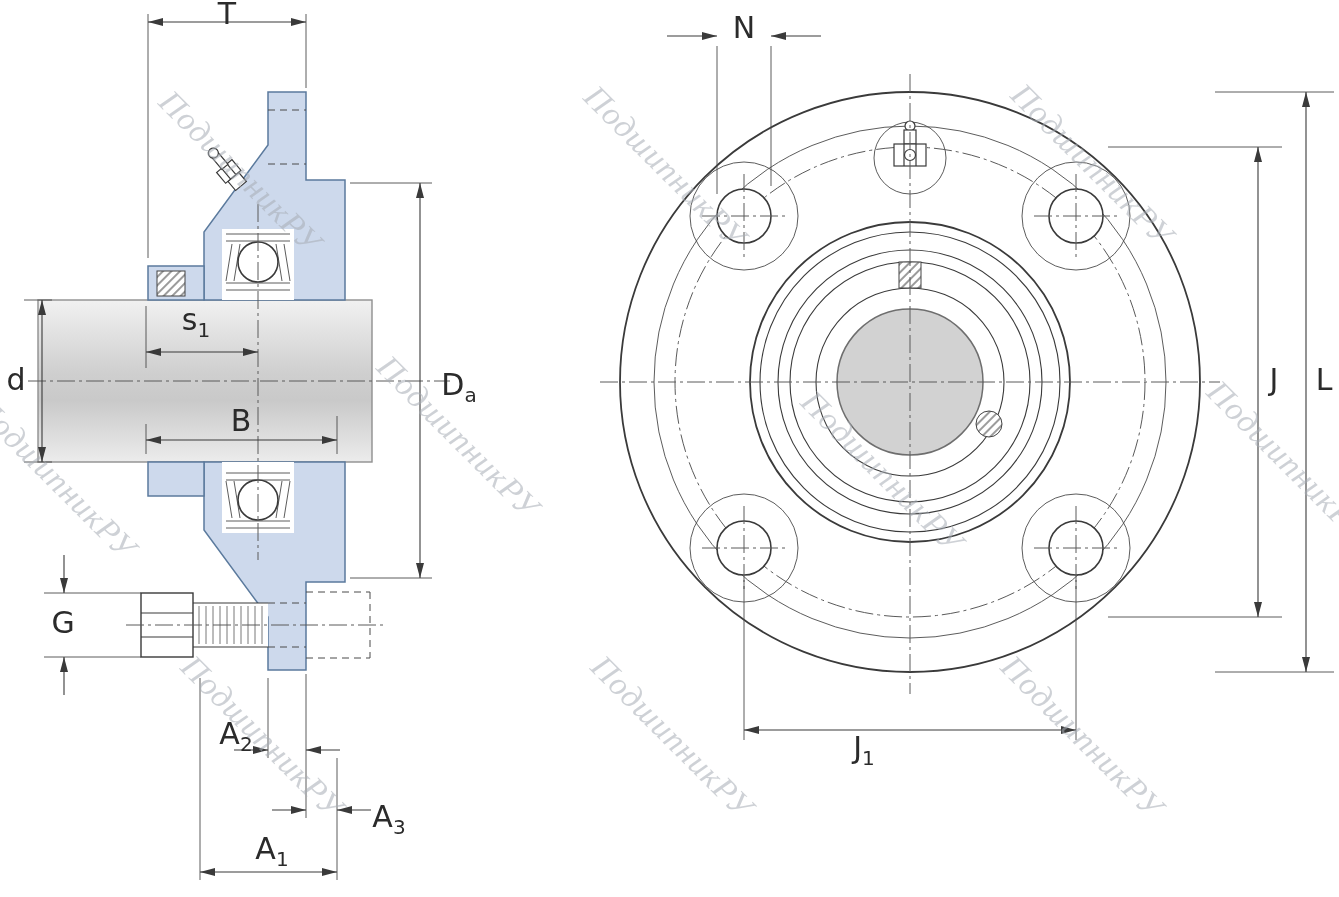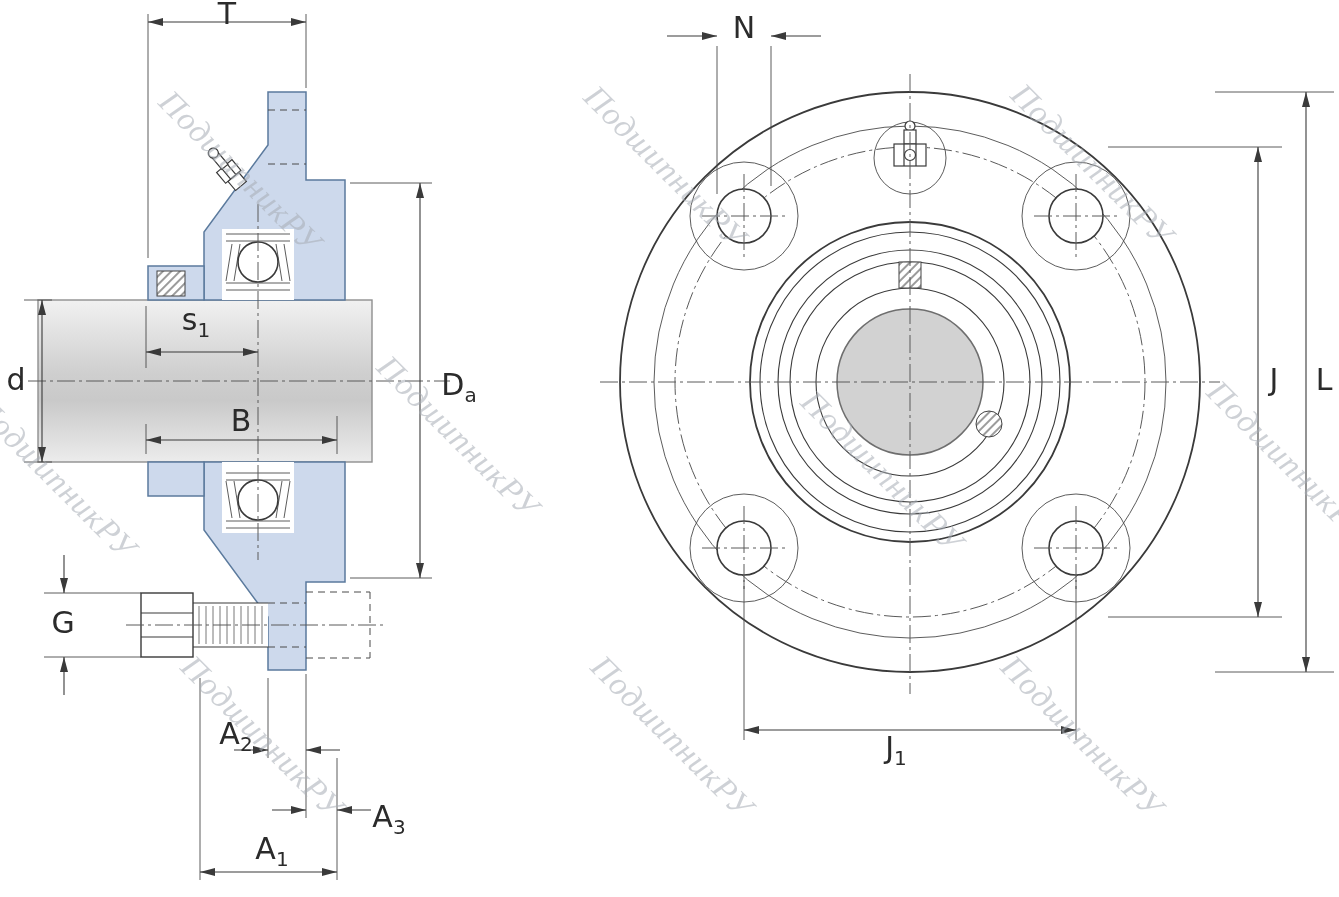--- a/index.html
+++ b/index.html
@@ -188,21 +188,21 @@
 <div class="dim-label" style="left:16px;top:382px"><span>d</span><span class="sub"></span></div>
 <div class="dim-label" style="left:241px;top:423px"><span>B</span><span class="sub"></span></div>
 <div class="dim-label" style="left:459px;top:387px"><span>D</span><span class="sub">a</span></div>
 <div class="dim-label" style="left:63px;top:625px"><span>G</span><span class="sub"></span></div>
 <div class="dim-label" style="left:236px;top:736px"><span>A</span><span class="sub">2</span></div>
 <div class="dim-label" style="left:389px;top:819px"><span>A</span><span class="sub">3</span></div>
 <div class="dim-label" style="left:272px;top:851px"><span>A</span><span class="sub">1</span></div>
 <div class="dim-label" style="left:744px;top:30px"><span>N</span><span class="sub"></span></div>
 <div class="dim-label" style="left:1274px;top:382px"><span>J</span><span class="sub"></span></div>
 <div class="dim-label" style="left:1324px;top:382px"><span>L</span><span class="sub"></span></div>
-<div class="dim-label" style="left:896px;top:750px"><span>J</span><span class="sub">1</span></div>
+<div class="dim-label" style="left:864px;top:750px"><span>J</span><span class="sub">1</span></div>
 
 <div class="watermark" style="left:240px;top:172px">ПодшипникРУ</div>
 <div class="watermark" style="left:665px;top:167px">ПодшипникРУ</div>
 <div class="watermark" style="left:1092px;top:165px">ПодшипникРУ</div>
 <div class="watermark" style="left:55px;top:478px">ПодшипникРУ</div>
 <div class="watermark" style="left:458px;top:437px">ПодшипникРУ</div>
 <div class="watermark" style="left:882px;top:472px">ПодшипникРУ</div>
 <div class="watermark" style="left:1288px;top:462px">ПодшипникРУ</div>
 <div class="watermark" style="left:262px;top:737px">ПодшипникРУ</div>
 <div class="watermark" style="left:672px;top:737px">ПодшипникРУ</div>

